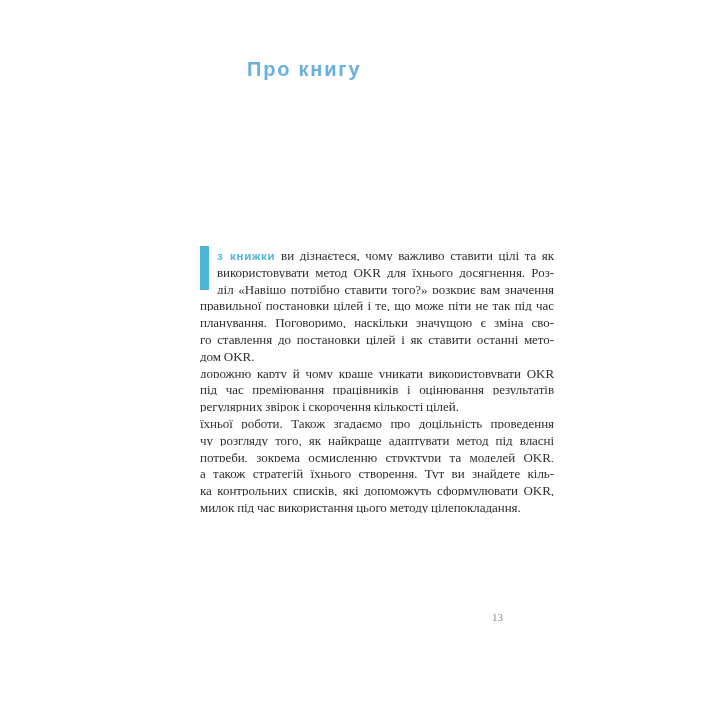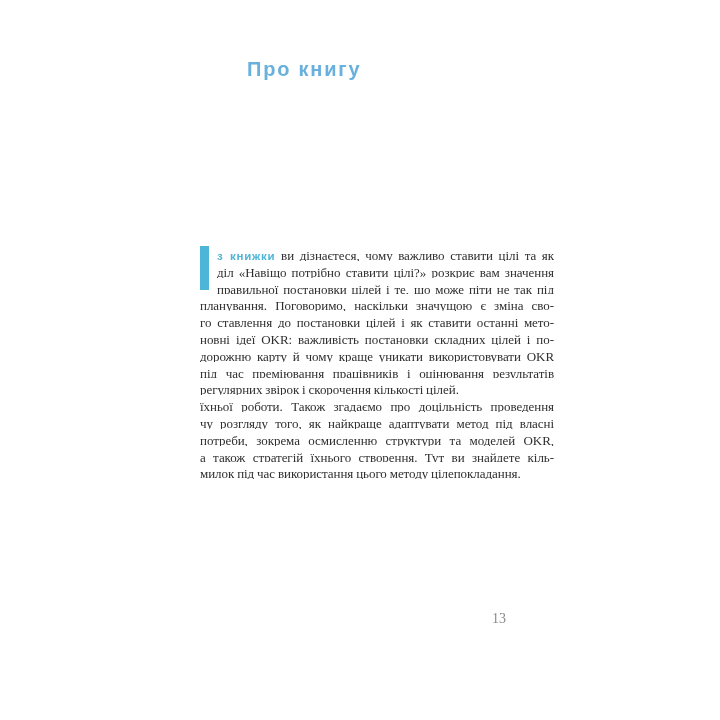--- a/index.html
+++ b/index.html
@@ -61,48 +61,50 @@
     font-weight: bold;
     font-size: 11.5px;
     letter-spacing: 0.8px;
     color: #4db5d7;
   }
   .page-number {
     position: absolute;
     left: 492px;
     top: 611px;
     font-family: "Liberation Serif", serif;
-    font-size: 14px;
+    font-size: 11px;
     color: #8a8a8a;
   }
 </style>
 </head>
 <body>
 
 <div class="page">
   <div class="chapter-title">Про книгу</div>
 
   <div class="text-block">
       <div class="paragraph">
         <div class="accent-bar"></div>
         <div class="line fill"><span class="lead-in">з книжки</span> ви дізнаєтеся, чому важливо ставити цілі та як</div>
-        <div class="line fill">діл «Навіщо потрібно ставити цілі?» розкриє вам значення</div>
+        <div class="line fill">використовувати метод OKR для їхнього досягнення. Роз-</div>
+        <div class="line fill">діл «Навіщо потрібно ставити того?» розкриє вам значення</div>
         <div class="line fill">правильної постановки цілей і те, що може піти не так під час</div>
         <div class="line fill">планування. Поговоримо, наскільки значущою є зміна сво-</div>
         <div class="line fill">го ставлення до постановки цілей і як ставити останні мето-</div>
+        <div class="line">дом OKR.</div>
       </div>
       <div class="paragraph">
-        <div class="line fill">новні ідеї OKR: важливість постановки складних цілей і по-</div>
         <div class="line fill">дорожню карту й чому краще уникати використовувати OKR</div>
         <div class="line fill">під час преміювання працівників і оцінювання результатів</div>
         <div class="line">регулярних звірок і скорочення кількості цілей.</div>
         <div class="line fill">їхньої роботи. Також згадаємо про доцільність проведення</div>
       </div>
       <div class="paragraph">
         <div class="line fill">чу розгляду того, як найкраще адаптувати метод під власні</div>
         <div class="line fill">потреби, зокрема осмисленню структури та моделей OKR,</div>
         <div class="line fill">а також стратегій їхнього створення. Тут ви знайдете кіль-</div>
+        <div class="line fill">ка контрольних списків, які допоможуть сформулювати OKR,</div>
         <div class="line">милок під час використання цього методу цілепокладання.</div>
       </div>
     </div>
 
   <div class="page-number">13</div>
 </div>
 
 </body></html>

